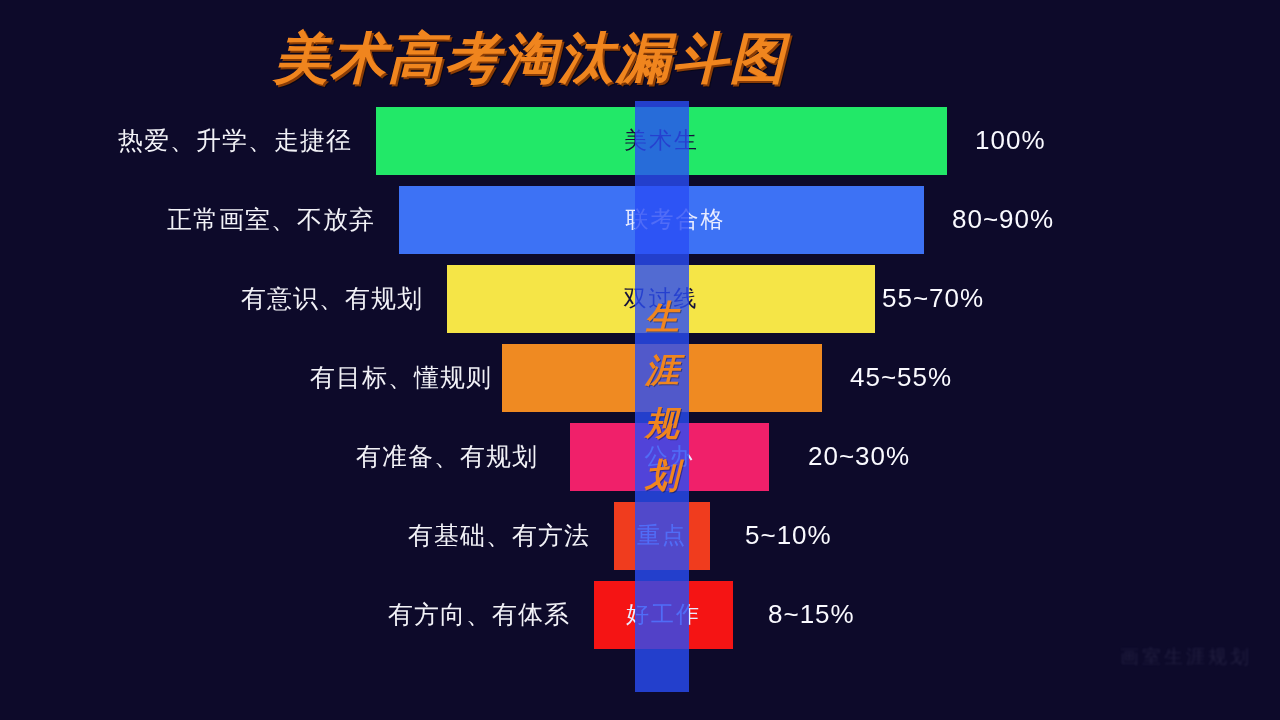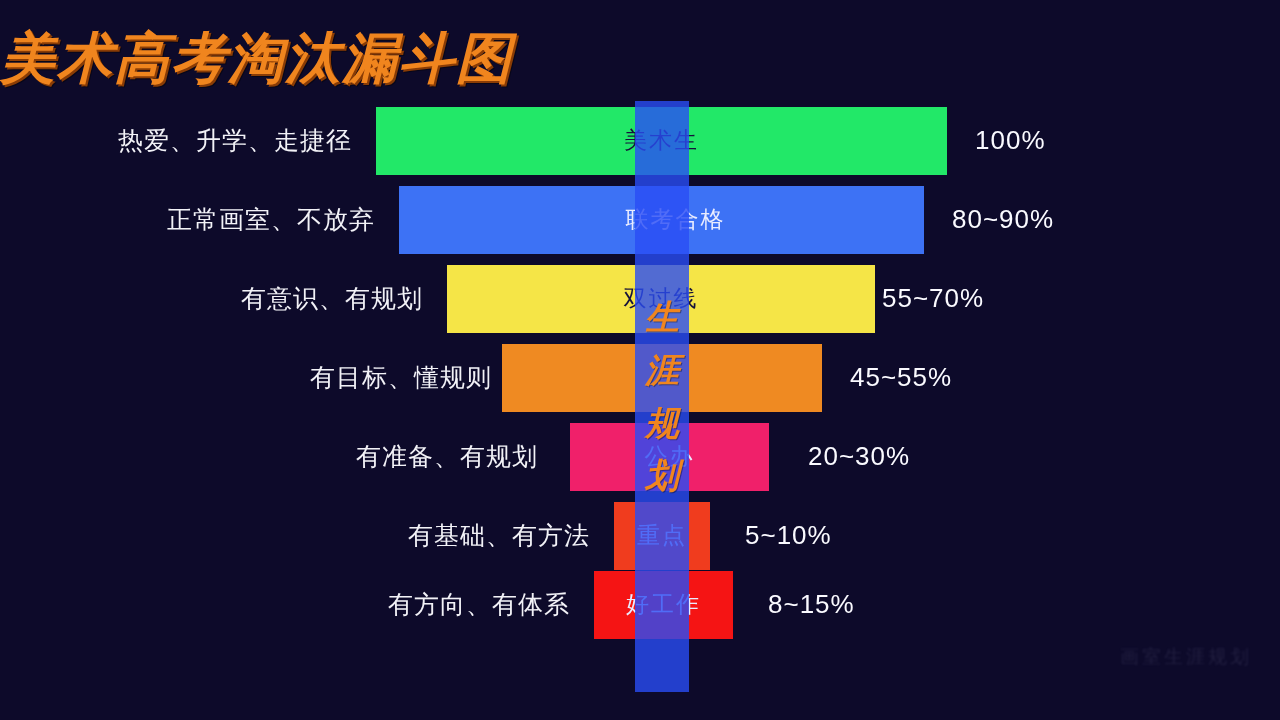--- a/index.html
+++ b/index.html
@@ -13,20 +13,21 @@
     position: relative;
     width: 1280px; height: 720px;
     background: #0d0a2a;
   }
 
   
   #title {
     position: absolute;
     left: 0; top: 22px;
     width: 1060px;
+    text-align: center;
     font-size: 55px;
     font-weight: 900;
     font-style: italic;
     letter-spacing: 2px;
     color: #f0851e;
     text-shadow: 2px 2px 0 #8a3c05, 3px 3px 0 rgba(0,0,0,.4);
     white-space: nowrap;
   }
 
   
@@ -177,21 +178,21 @@
     <div class="row" style="top:395px;">
       <div class="row-label" style="left:0px; width:590px;">有基础、有方法</div>
       <div class="bar-wrap" style="left:614px; width:96px;">
         <div class="bar" style="background:#f03c1e;">
           <span class="bar-text light">重点</span>
         </div>
       </div>
       <div class="pct" style="left:745px;">5~10%</div>
     </div>
 
-    <div class="row" style="top:464px;">
+    <div class="row" style="top:474px;">
       <div class="row-label" style="left:0px; width:570px;">有方向、有体系</div>
       <div class="bar-wrap" style="left:594px; width:139px;">
         <div class="bar" style="background:#f51414;">
           <span class="bar-text light">好工作</span>
         </div>
       </div>
       <div class="pct" style="left:768px;">8~15%</div>
     </div>
 
   </div>

